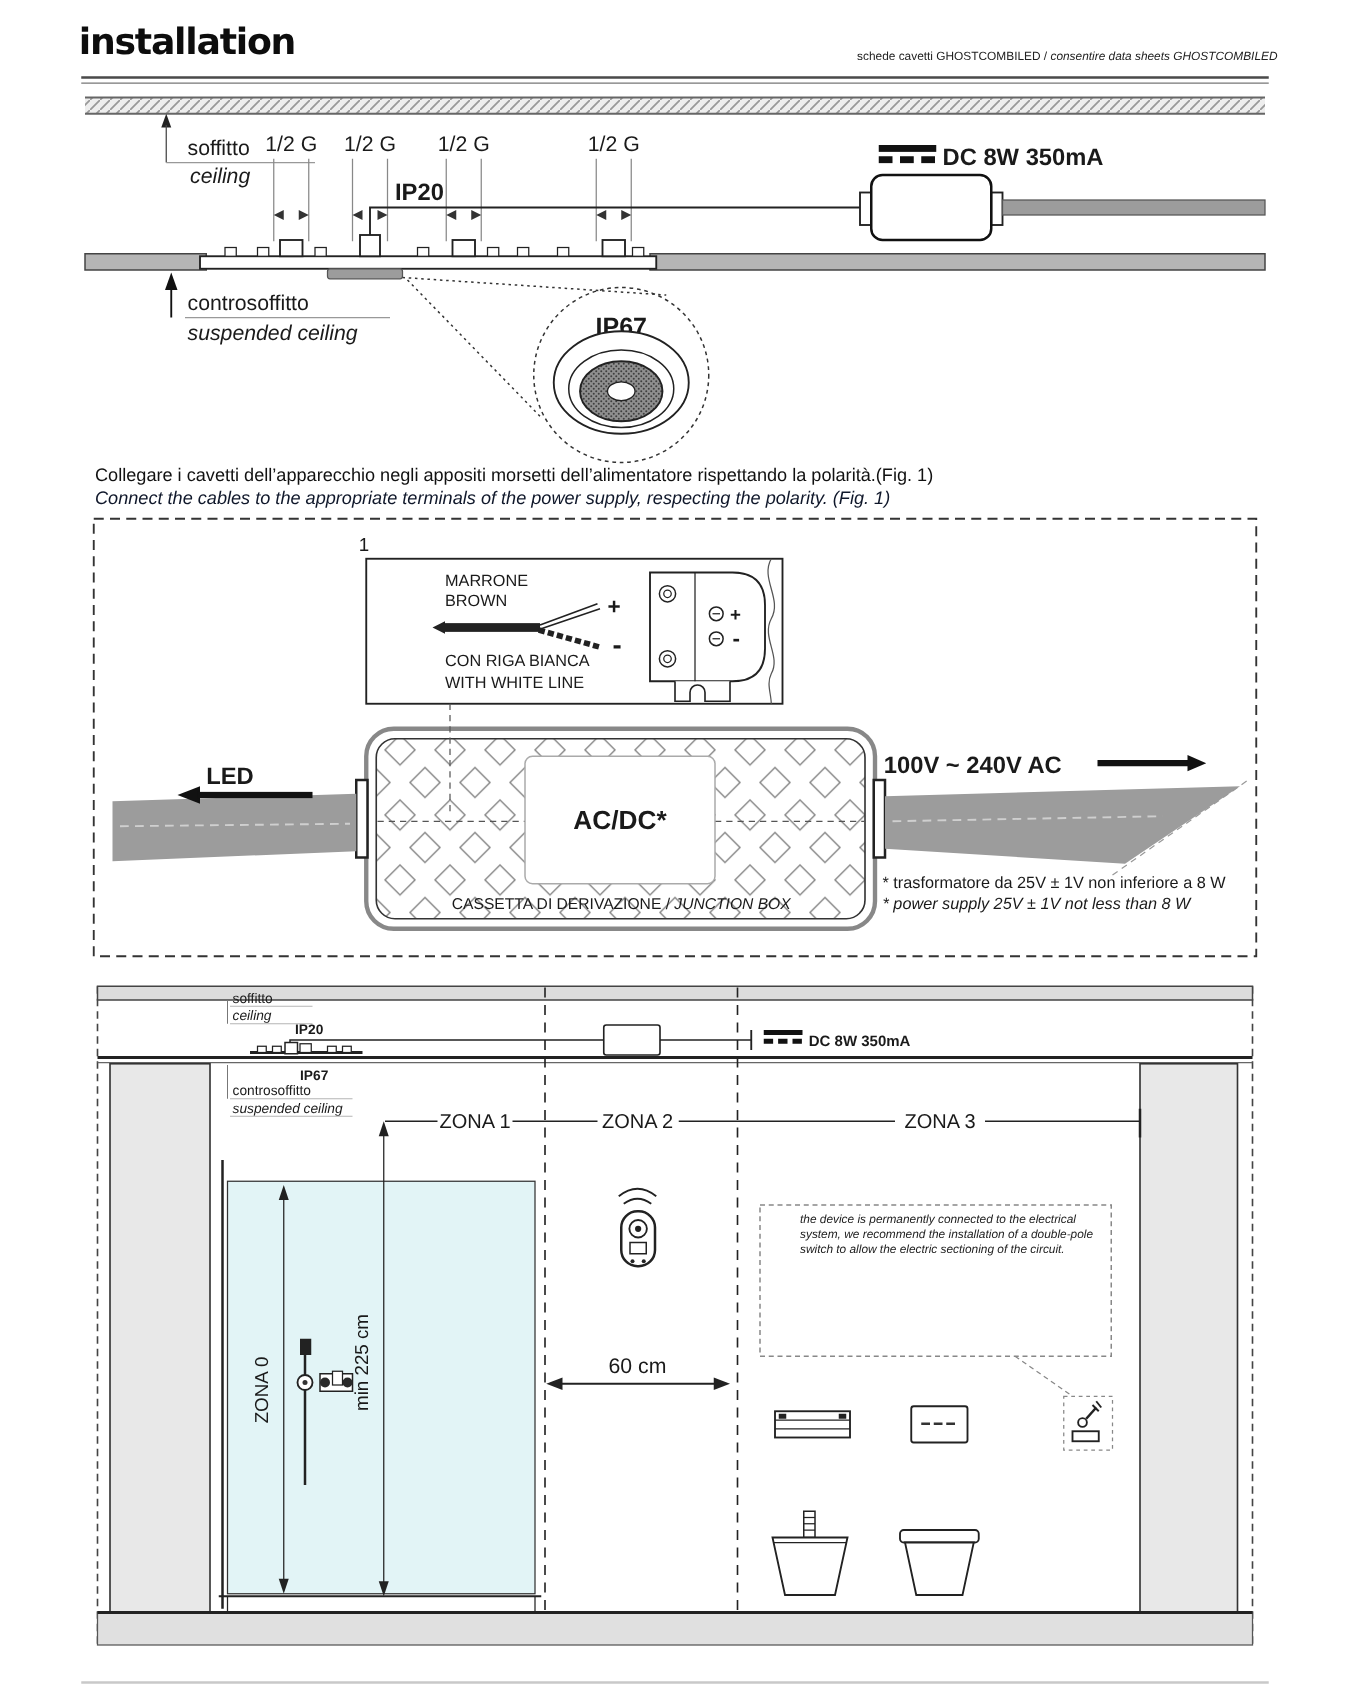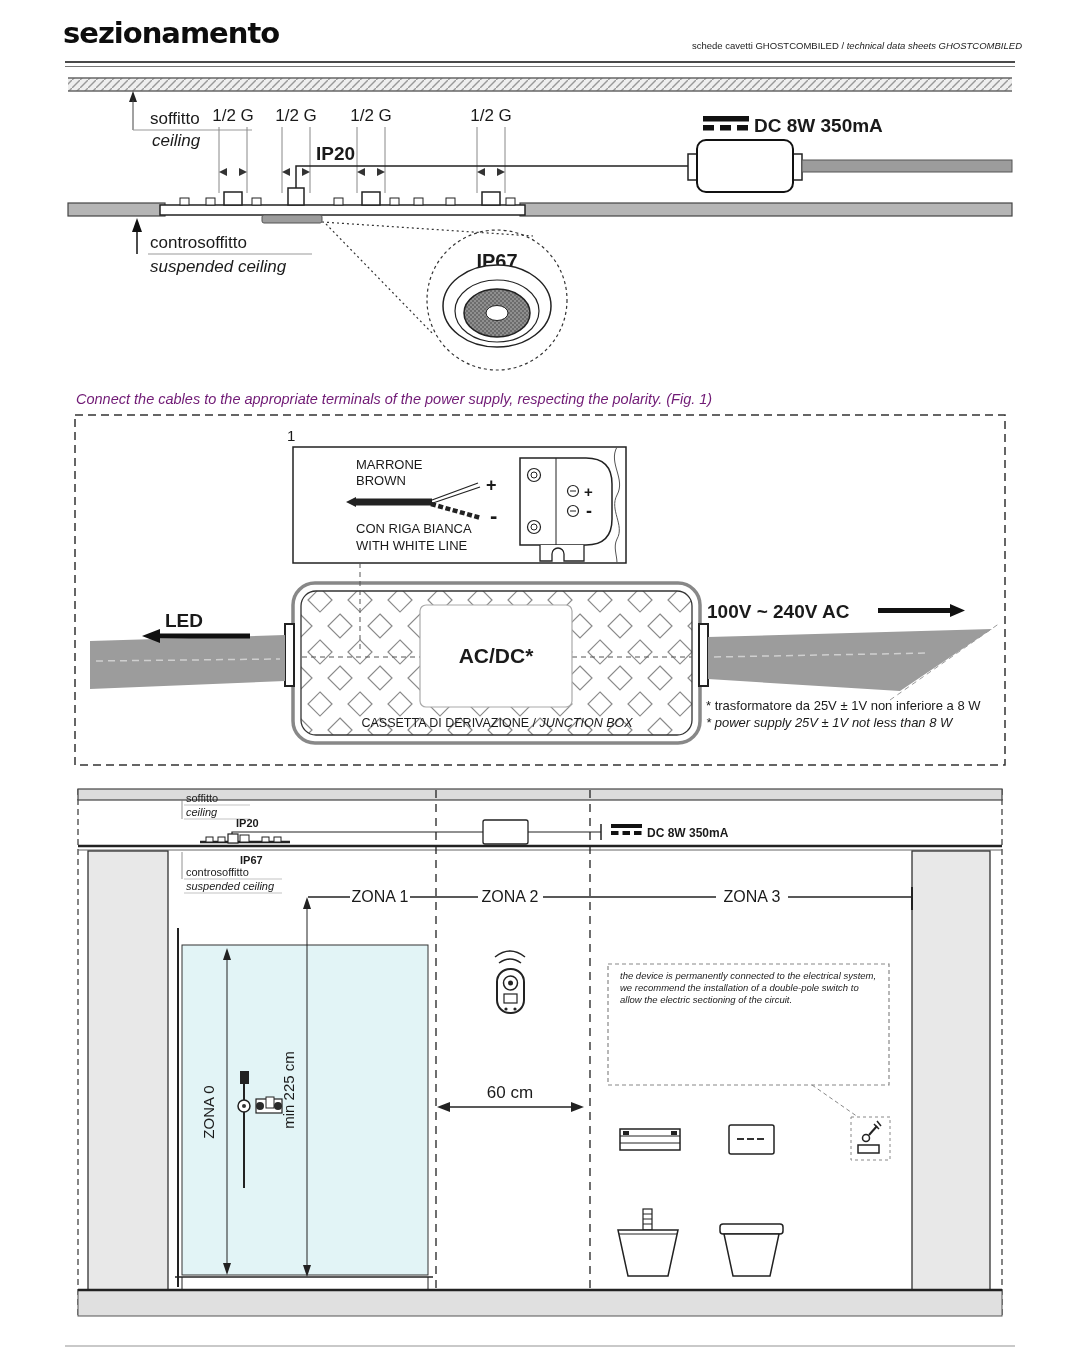--- a/index.html
+++ b/index.html
@@ -5,34 +5,34 @@
   html,body{margin:0;padding:0;background:#fff;}
   .page{position:relative;width:1080px;height:1350px;background:#fff;overflow:hidden;
         font-family:"Liberation Sans",sans-serif;color:#1a1a1a;}
   .abs{position:absolute;}
   .logo{left:63px;top:16px;font-family:"DejaVu Sans",sans-serif;font-weight:bold;
         font-size:29px;letter-spacing:-1px;color:#0d0d0d;}
   .doctitle{right:58px;top:40px;font-size:9.5px;color:#222;}
   .doctitle .it{font-style:italic;}
   .hrule{left:65px;top:61px;width:950px;height:3px;border-top:2px solid #4a4a4a;border-bottom:1px solid #777;}
   .instr1{left:76px;top:373px;font-size:14.5px;color:#111;}
-  .instr2{left:76px;top:391px;font-size:14.5px;font-style:italic;color:#701a75;}
+  .instr2{left:76px;top:391px;font-size:14.5px;font-style:italic;color:#0f172a;}
   .notebox{left:620px;top:970px;width:258px;font-size:9.5px;line-height:1.27;color:#222;}
-  .notebox .en{font-style:italic;display:block;}
+  .notebox .en{font-style:italic;display:block;margin-left:20px;}
   svg{position:absolute;left:0;}
   svg text{fill:#1a1a1a;font-family:"Liberation Sans",sans-serif;}
 </style>
 </head>
 <body>
 
 <div class="page">
 
-  <div class="abs logo">sezionamento</div>
+  <div class="abs logo">installation</div>
   <div class="abs doctitle">
-    <span>schede cavetti GHOSTCOMBILED / </span><span class="it">technical data sheets GHOSTCOMBILED</span>
+    <span>schede cavetti GHOSTCOMBILED / </span><span class="it">consentire data sheets GHOSTCOMBILED</span>
   </div>
   <div class="abs hrule"></div>
 
   <svg style="top:72px" width="1080" height="305" viewBox="0 0 1080 305">
     <defs>
       <pattern id="hatchT" width="8" height="8" patternUnits="userSpaceOnUse">
         <rect width="8" height="8" fill="#eee"></rect>
         <path d="M0,8 L8,0" stroke="#999" stroke-width="1.4"></path>
       </pattern>
       <pattern id="dotsT" width="4" height="4" patternUnits="userSpaceOnUse">
@@ -135,20 +135,21 @@
       <line x1="326" y1="152" x2="433" y2="262" stroke="#333" stroke-width="1.2" stroke-dasharray="2 3"></line>
       <line x1="322" y1="150" x2="533" y2="164" stroke="#333" stroke-width="1.2" stroke-dasharray="2 3"></line>
       <text x="497" y="196" font-size="20" font-weight="bold" text-anchor="middle">IP67</text>
       <ellipse cx="497" cy="234" rx="54" ry="41" fill="#fff" stroke="#222" stroke-width="1.5"></ellipse>
       <ellipse cx="497" cy="239" rx="42" ry="31" fill="#fff" stroke="#222" stroke-width="1.2"></ellipse>
       <ellipse cx="497" cy="241" rx="33" ry="24" fill="url(#dotsT)" stroke="#222" stroke-width="1.5"></ellipse>
       <ellipse cx="497" cy="241" rx="11" ry="7.5" fill="#fff" stroke="#222" stroke-width="1"></ellipse>
     </g>
   </svg>
 
+  <div class="abs instr1">Collegare i cavetti dell’apparecchio negli appositi morsetti dell’alimentatore rispettando la polarità.(Fig. 1)</div>
   <div class="abs instr2">Connect the cables to the appropriate terminals of the power supply, respecting the polarity. (Fig. 1)</div>
 
   <svg style="top:405px" width="1080" height="365" viewBox="0 0 1080 365">
     <defs>
       <pattern id="diamF" width="40" height="52" patternUnits="userSpaceOnUse">
         <rect width="40" height="52" fill="#fff"></rect>
         <path d="M20,1 L32,13 L20,25 L8,13 Z M0,27 L12,39 L0,51 L-12,39 Z M40,27 L52,39 L40,51 L28,39 Z" fill="none" stroke="#8a8a8a" stroke-width="1.2"></path>
       </pattern>
     </defs>
 

